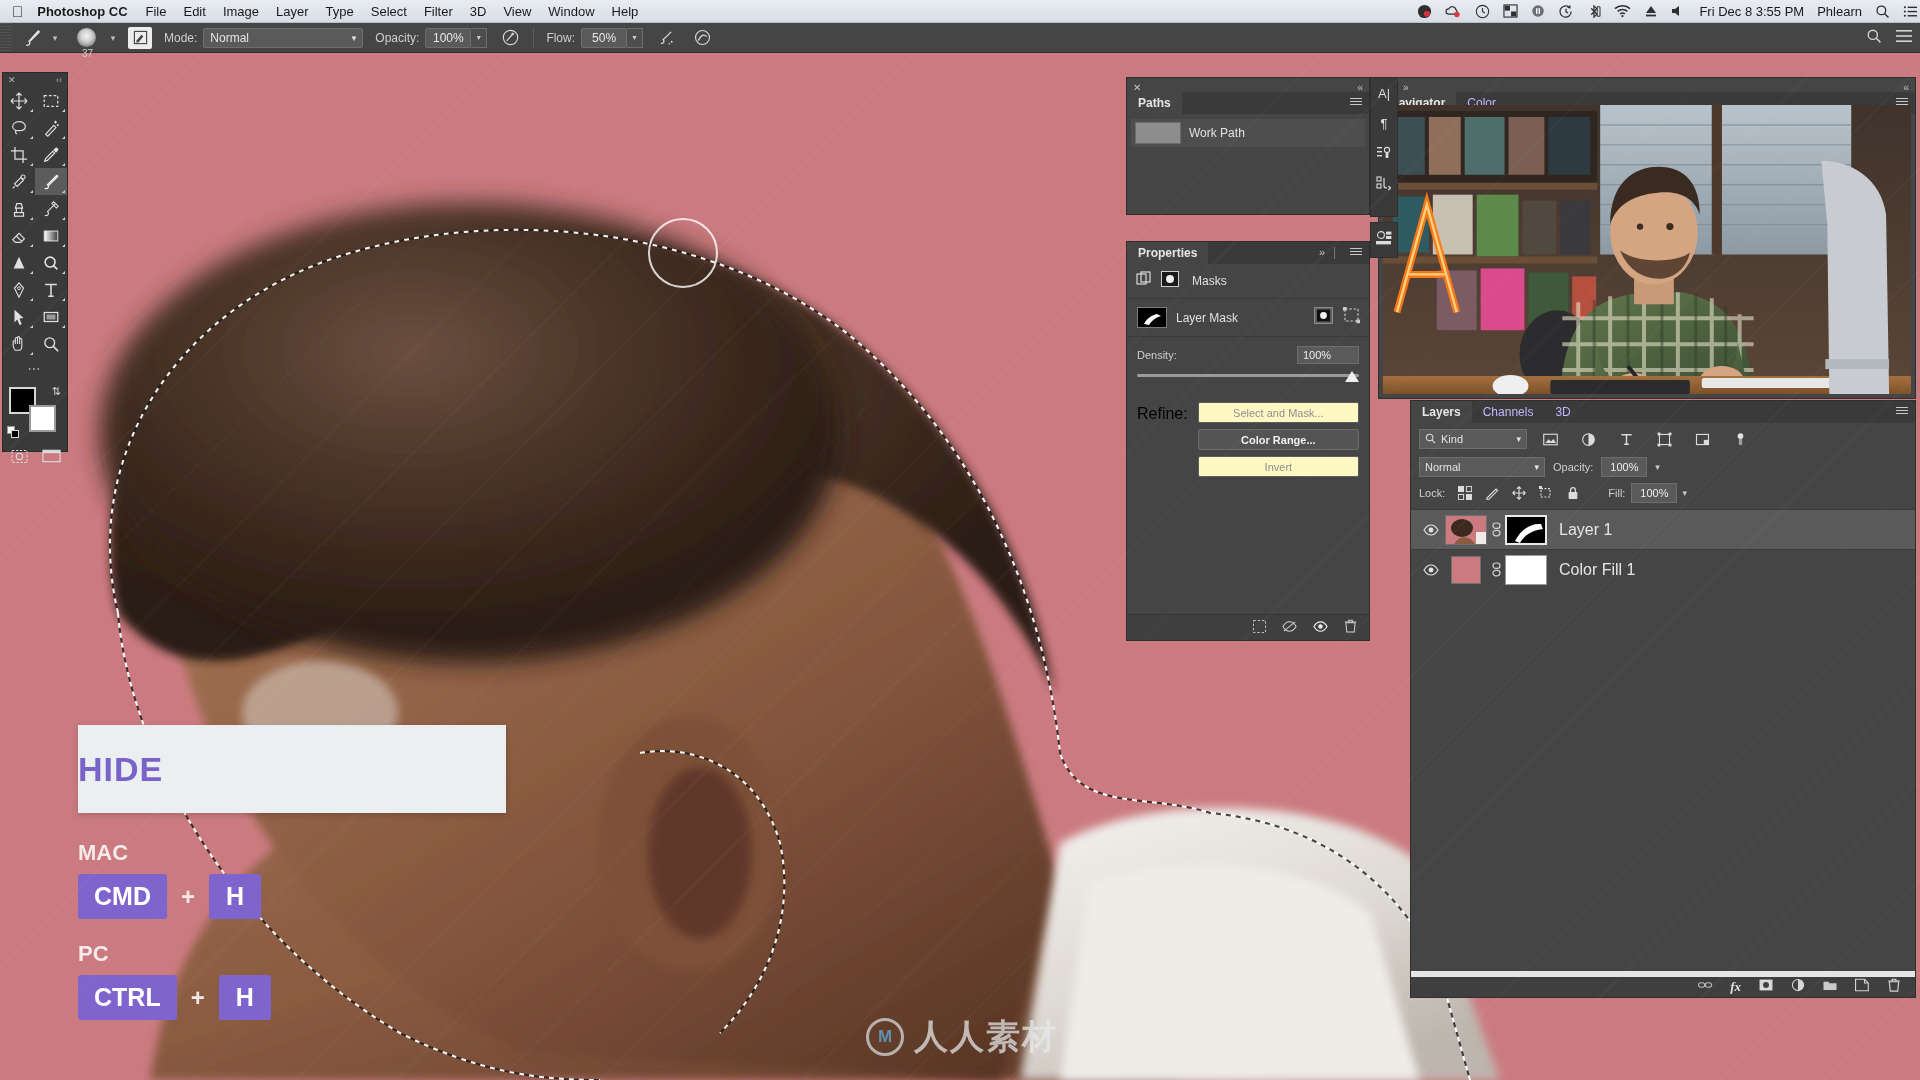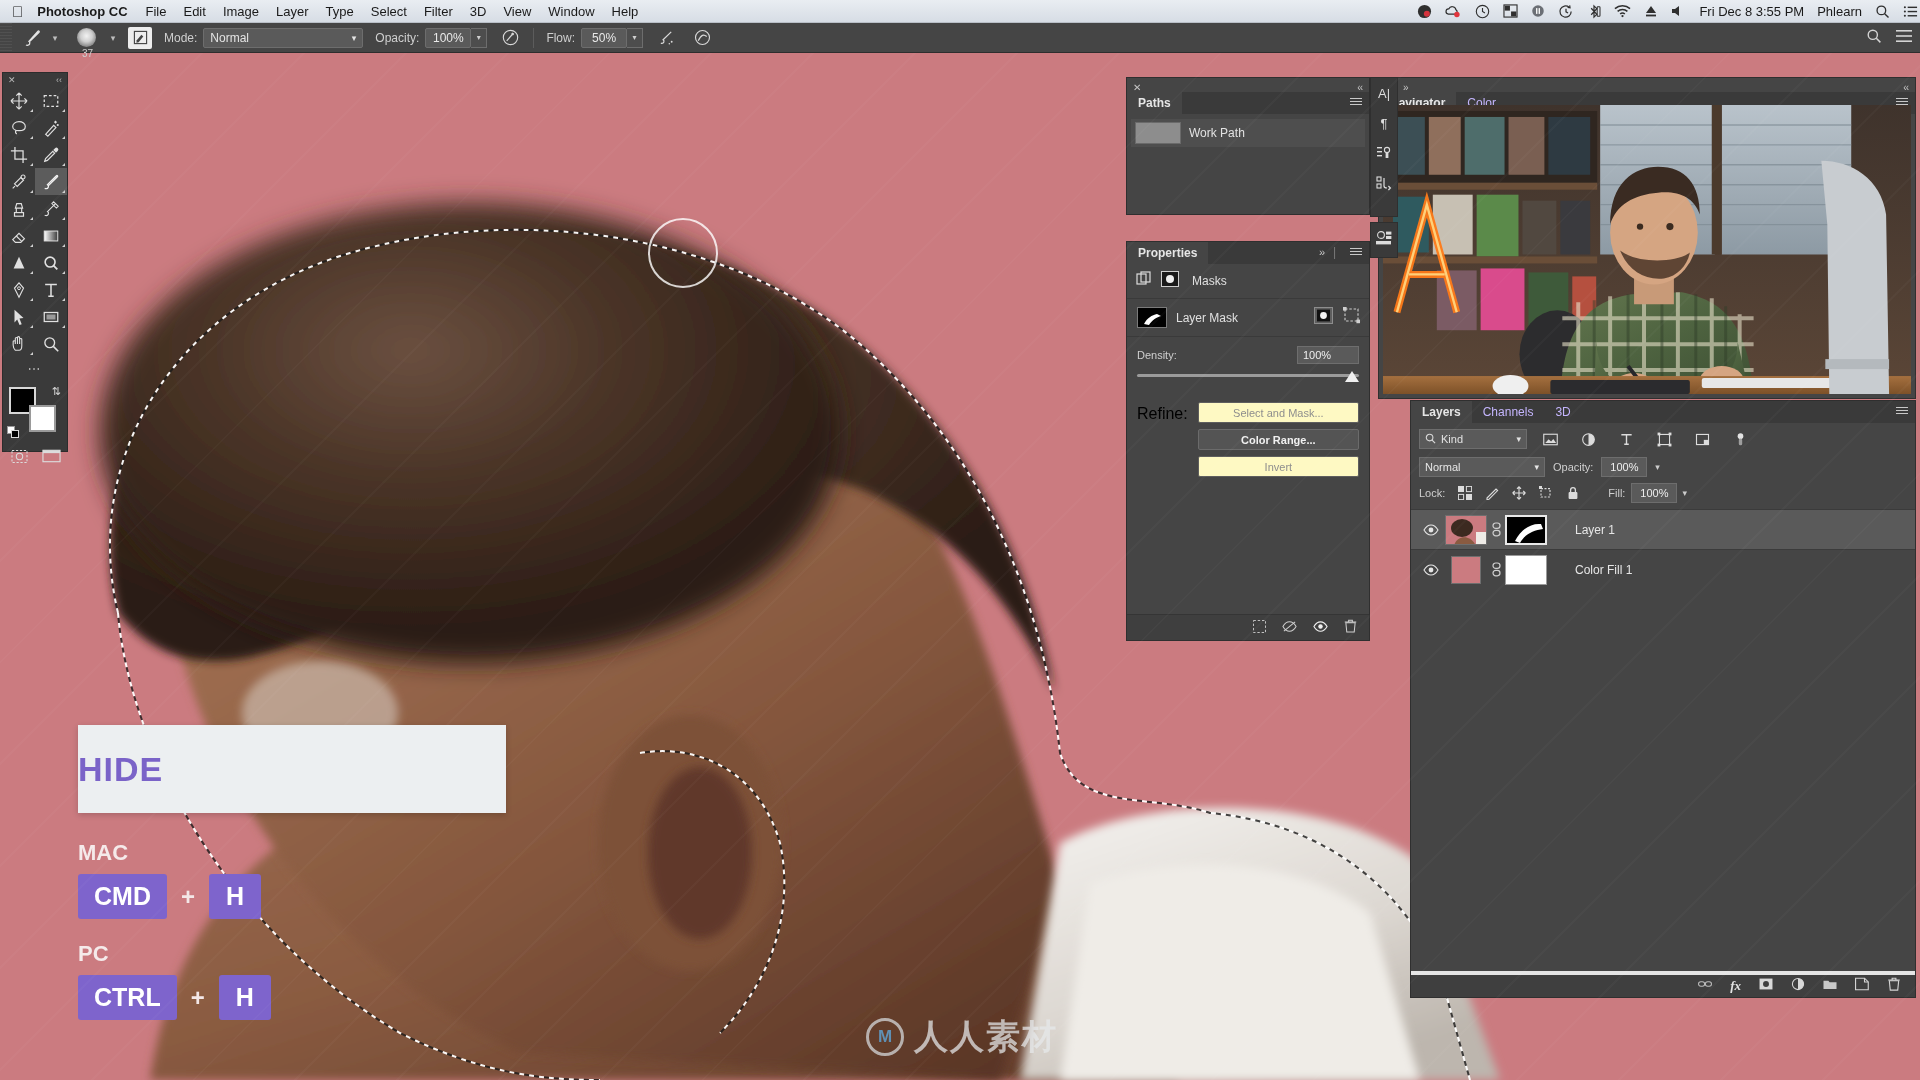--- a/index.html
+++ b/index.html
@@ -170,23 +170,23 @@
   .lay-lock { display:flex; align-items:center; padding: 0 8px 6px 8px; gap: 0; }
   .lay-lock .lbl { font-size: 11px; color:#cfcfcf; margin-right:6px;}
   .lay-lock .li { width: 27px; display:flex; align-items:center; justify-content:center; }
   .lay-lock .li svg { width: 14px; height: 14px; }
   .layer-row { display:flex; align-items:center; height: 40px; border-top:1px solid #3b3b3b; padding-left: 6px; }
   .layer-row.selected { background: #5a5a5a; }
   .layer-row .eye { width: 28px; display:flex;align-items:center;justify-content:center; }
   .layer-row .th { width: 42px; height: 30px; border: 1px solid #6e6e6e; overflow:hidden; position:relative; }
   .layer-row .link { width: 18px; display:flex; align-items:center; justify-content:center; color:#cfcfcf; font-size:12px;}
   .layer-row .mth { width: 42px; height: 30px; border: 2px solid #e9e9e9; background:#000; position:relative; overflow:hidden;}
-  .layer-row .lname { font-size: 12px; color: #e6e6e6; margin-left: 28px; }
+  .layer-row .lname { font-size: 16px; color: #e6e6e6; margin-left: 12px; }
   .layers-foot { position: absolute; left:0; right:0; bottom:0; height: 26px; background:#3f3f3f;
-     border-top:4px solid #e5e5e5; display:flex; align-items:center; justify-content:flex-end; gap:18px; padding-right:14px;margin-top:31px;}
+     border-top:6px solid #e5e5e5; display:flex; align-items:center; justify-content:flex-end; gap:18px; padding-right:14px;margin-top:31px;}
   .layers-foot svg { width: 14px; height: 14px; }
 
   
   .hide-banner {
     position: absolute; left: 78px; top: 725px; width: 428px; height: 88px;
     background: #eceff1; display: flex; align-items: center; justify-content: flex-start; z-index: 30;
     box-shadow: 0 2px 6px rgba(0,0,0,.18);
   }
   .hide-banner span { font-size: 34px; font-weight: bold; color: #7a63c8; letter-spacing: 1px; }
   .keys { position: absolute; left: 78px; top: 840px; z-index: 30; color: #fff; }

